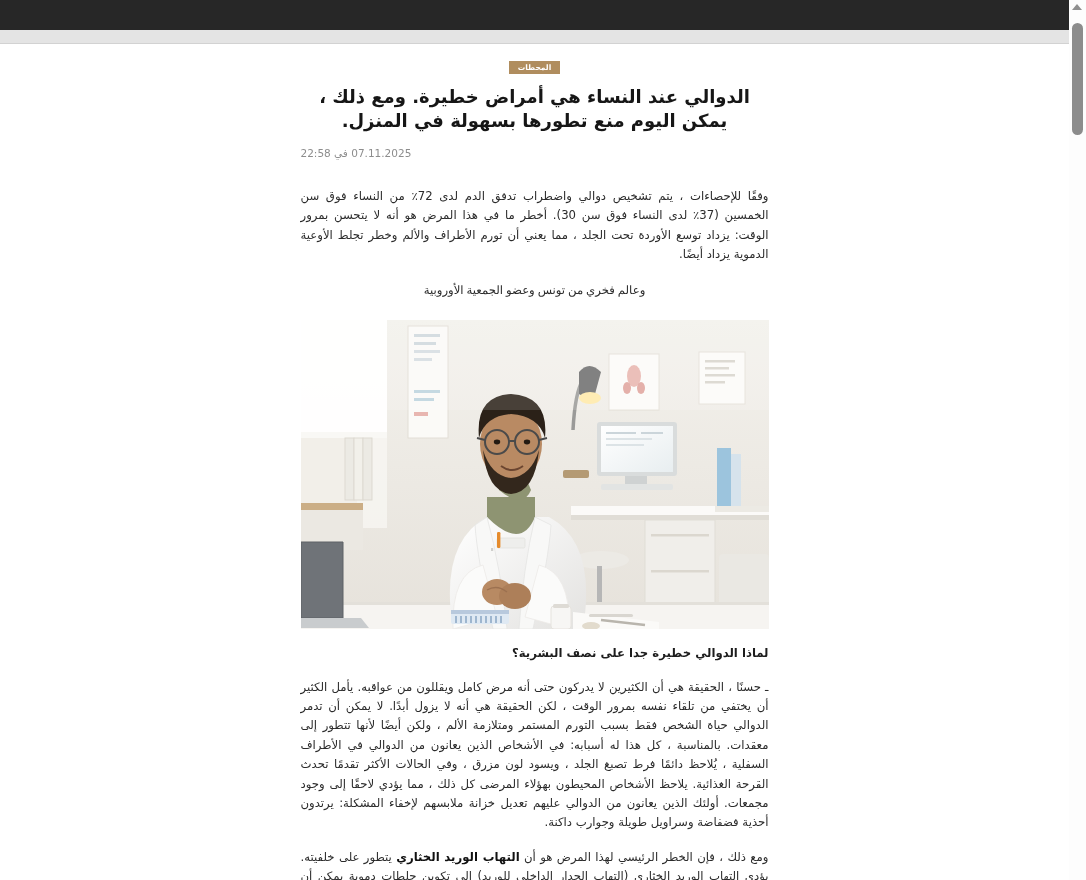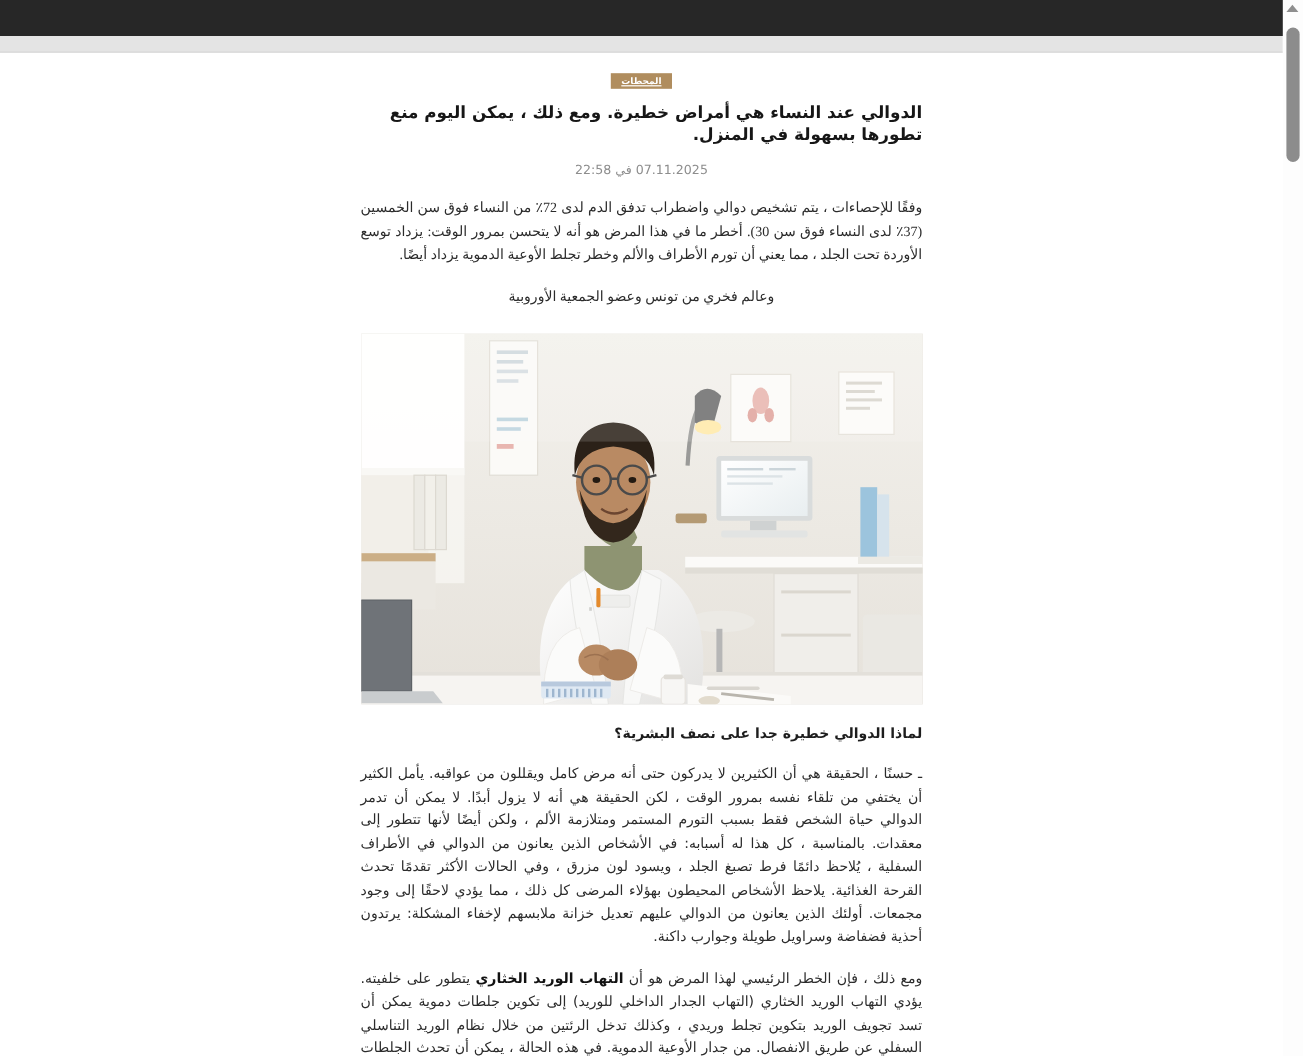--- a/index.html
+++ b/index.html
@@ -82,54 +82,53 @@
   .category-badge {
     display: inline-block;
     background: #b08d5e;
     color: #ffffff;
     font-size: 7.5px;
     font-weight: bold;
     letter-spacing: 0.2px;
     padding: 3px 9px 3px 9px;
     line-height: 1;
     vertical-align: middle;
-    text-decoration: underline;
   }
 
   
   .article-title {
     margin: 0;
-    font-size: 14px;
+    font-size: 18px;
     line-height: 1.33;
     font-weight: bold;
     color: #161616;
+    text-align: center;
     letter-spacing: 0px;
   }
 
   
   .article-date {
     margin: 14px 0 0 0;
-    text-align: center;
+    text-align: left;
     font-size: 10.5px;
     color: #8d8d8d;
     direction: rtl;
   }
 
   
   .article-body p {
     margin: 15px 0 0 0;
     font-size: 11.7px;
     line-height: 1.66;
     color: #2b2b2b;
     text-align: justify;
     text-align-last: right;
   }
   .article-body p.lead {
-    margin-top: 16px;
-    font-family: Liberation Serif, serif;
+    margin-top: 28px;
   }
   .article-body p.attribution {
     text-align: center;
     text-align-last: center;
     margin-top: 16px;
     font-family: Liberation Serif, serif;
   }
   .article-body h2.section-heading {
     margin: 16px 0 0 0;
     font-size: 11.7px;

